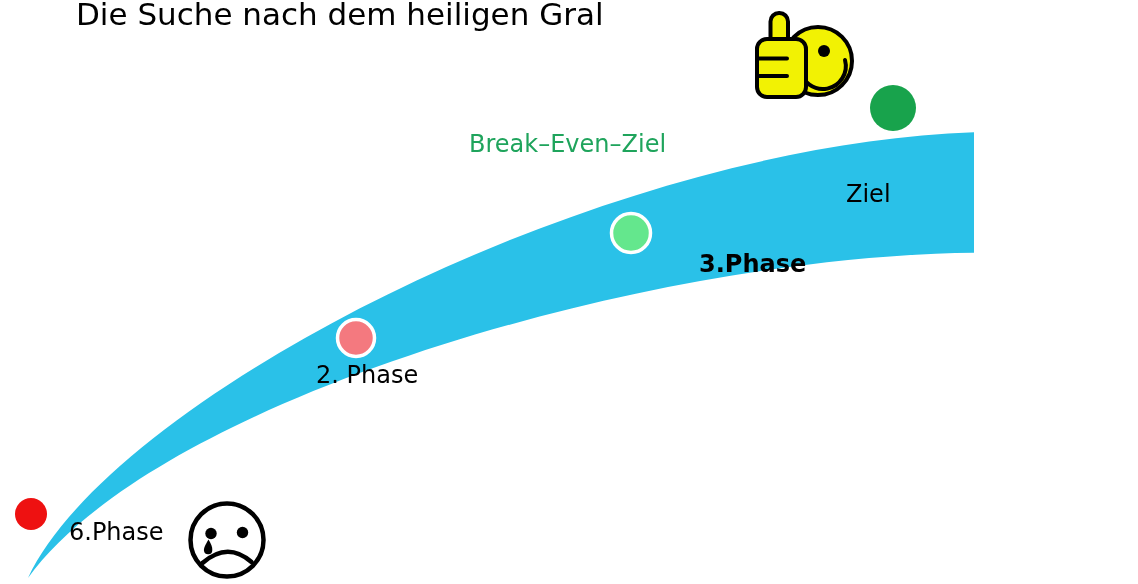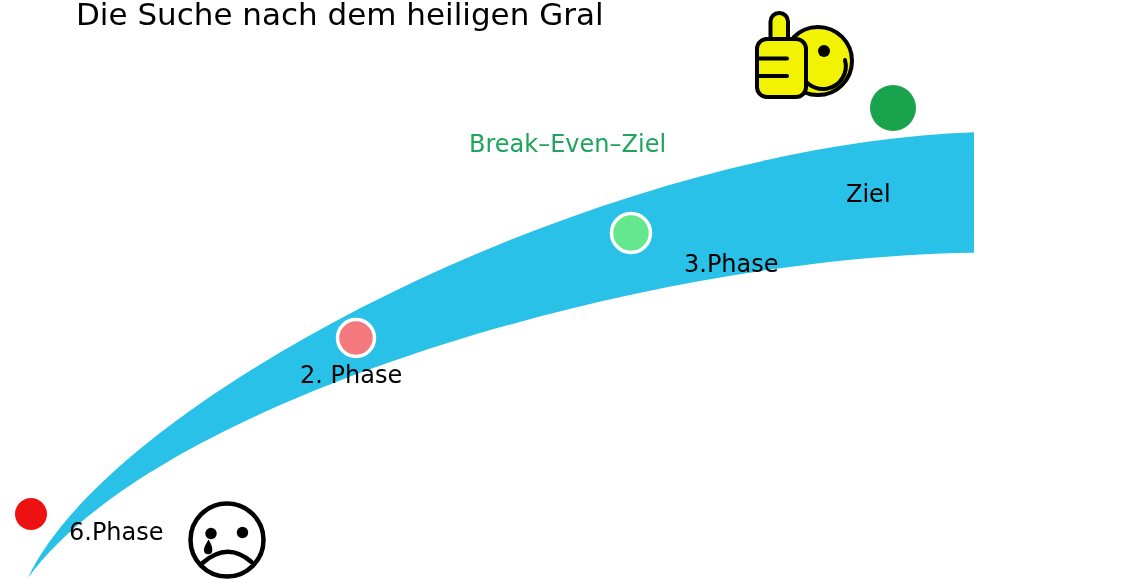--- a/index.html
+++ b/index.html
@@ -30,22 +30,22 @@
   .title {
     left: 76px;
     top: -3px;
     font-size: 31px;
   }
   .lbl {
     font-size: 24px;
   }
   .lbl-break-even { left: 469px; top: 131px; }
   .lbl-ziel       { left: 846px; top: 149px; margin-top: 32px; }
-  .lbl-phase3     { left: 684px; top: 251px; }
-  .lbl-phase2     { left: 300px; top: 362px; }
+  .lbl-phase3     { left: 699px; top: 251px; font-weight: bold; }
+  .lbl-phase2     { left: 316px; top: 362px; }
   .lbl-phase1     { left: 69px;  top: 519px; }
 </style>
 </head>
 <body>
 
 <div class="stage">
 
   <svg width="1138" height="584" viewBox="0 0 1138 584">
 
     <path d="M 28 578

